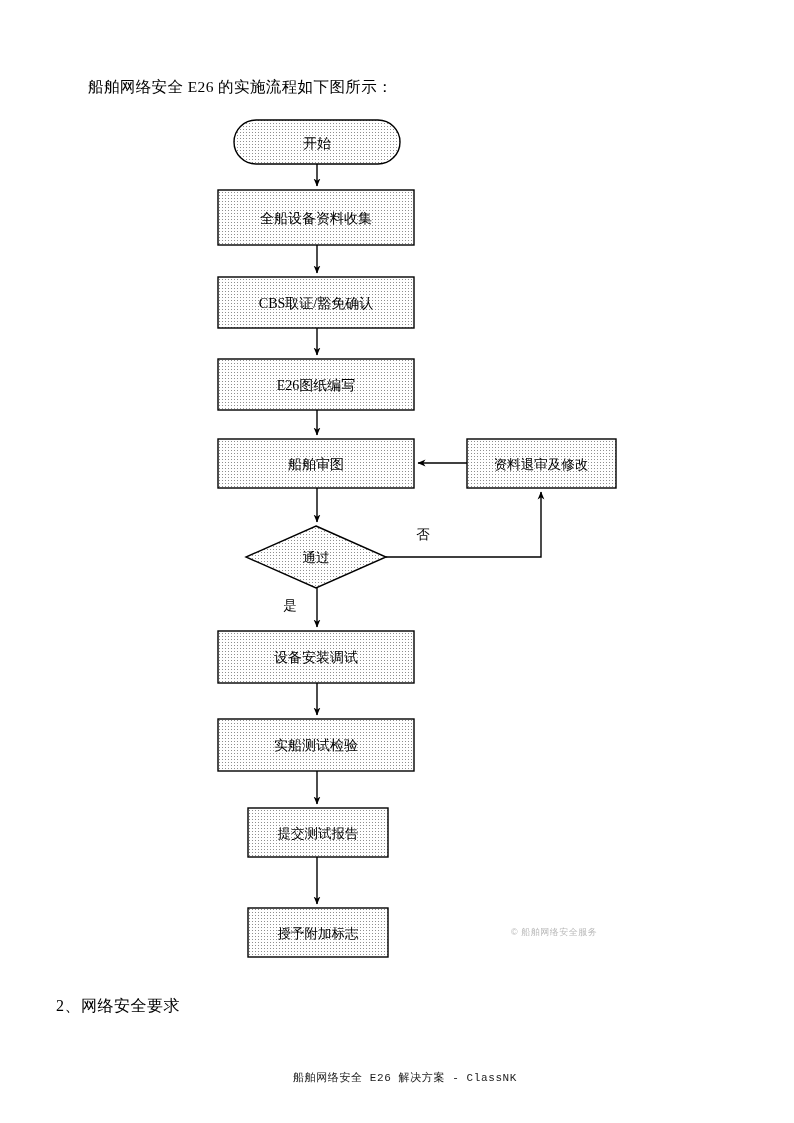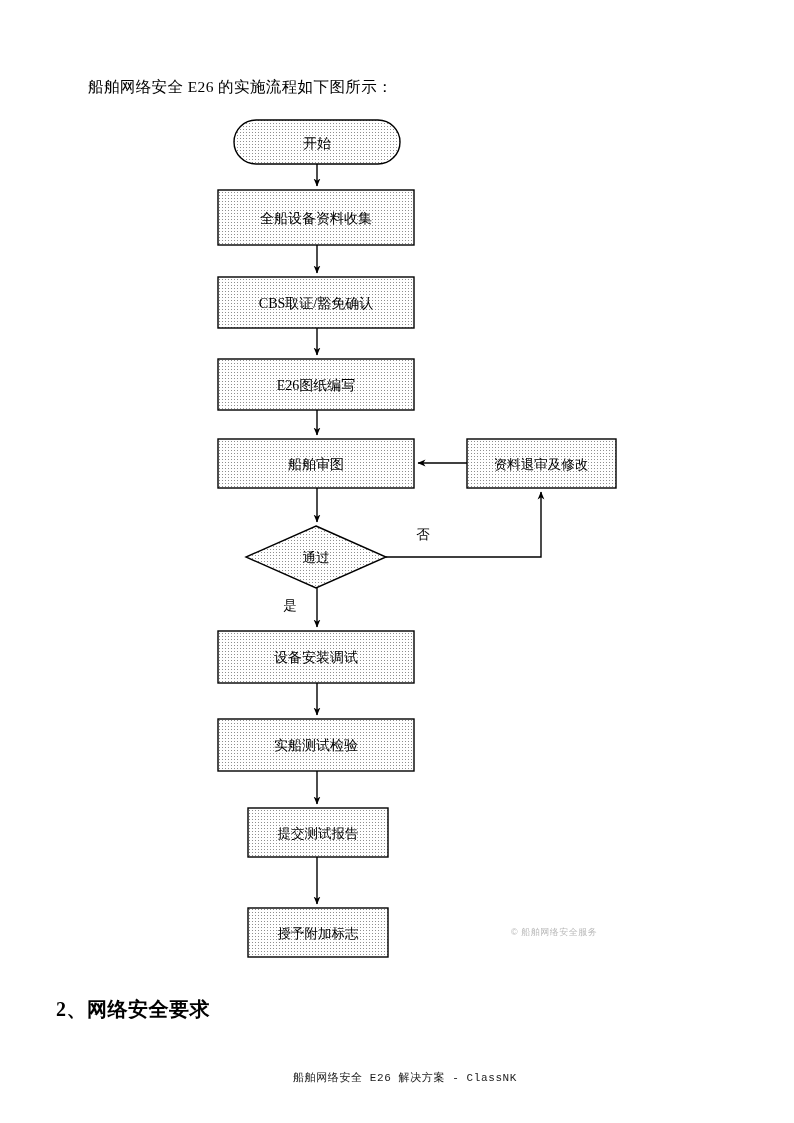--- a/index.html
+++ b/index.html
@@ -43,22 +43,22 @@
   }
   .flow svg { display: block; }
 
   
 
   
   .section-heading {
     position: absolute;
     left: 56px;
     top: 996px;
-    font-size: 20px;
-    font-weight: bold;
+    font-size: 16px;
+    font-weight: normal;
     letter-spacing: 0.5px;
     white-space: nowrap;
   }
 
   
   .footer {
     position: absolute;
     left: 0;
     top: 1070px;
     width: 794px;

